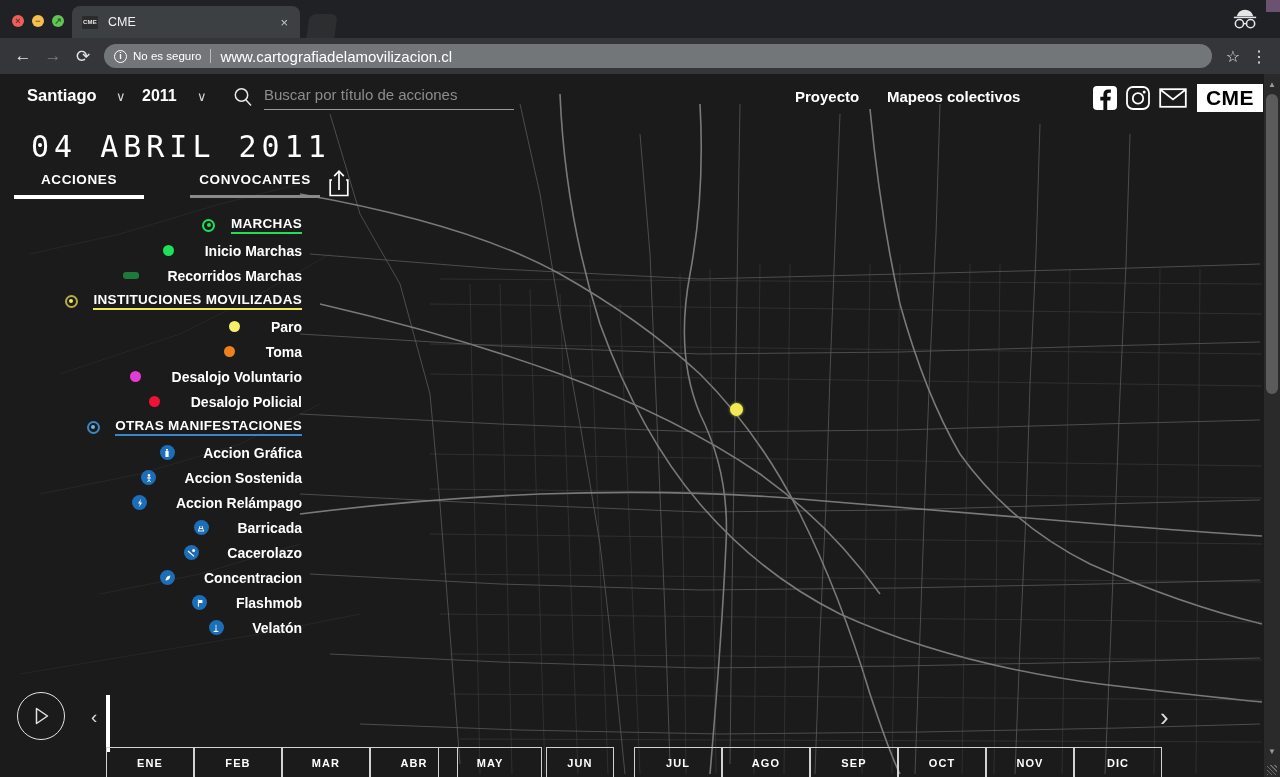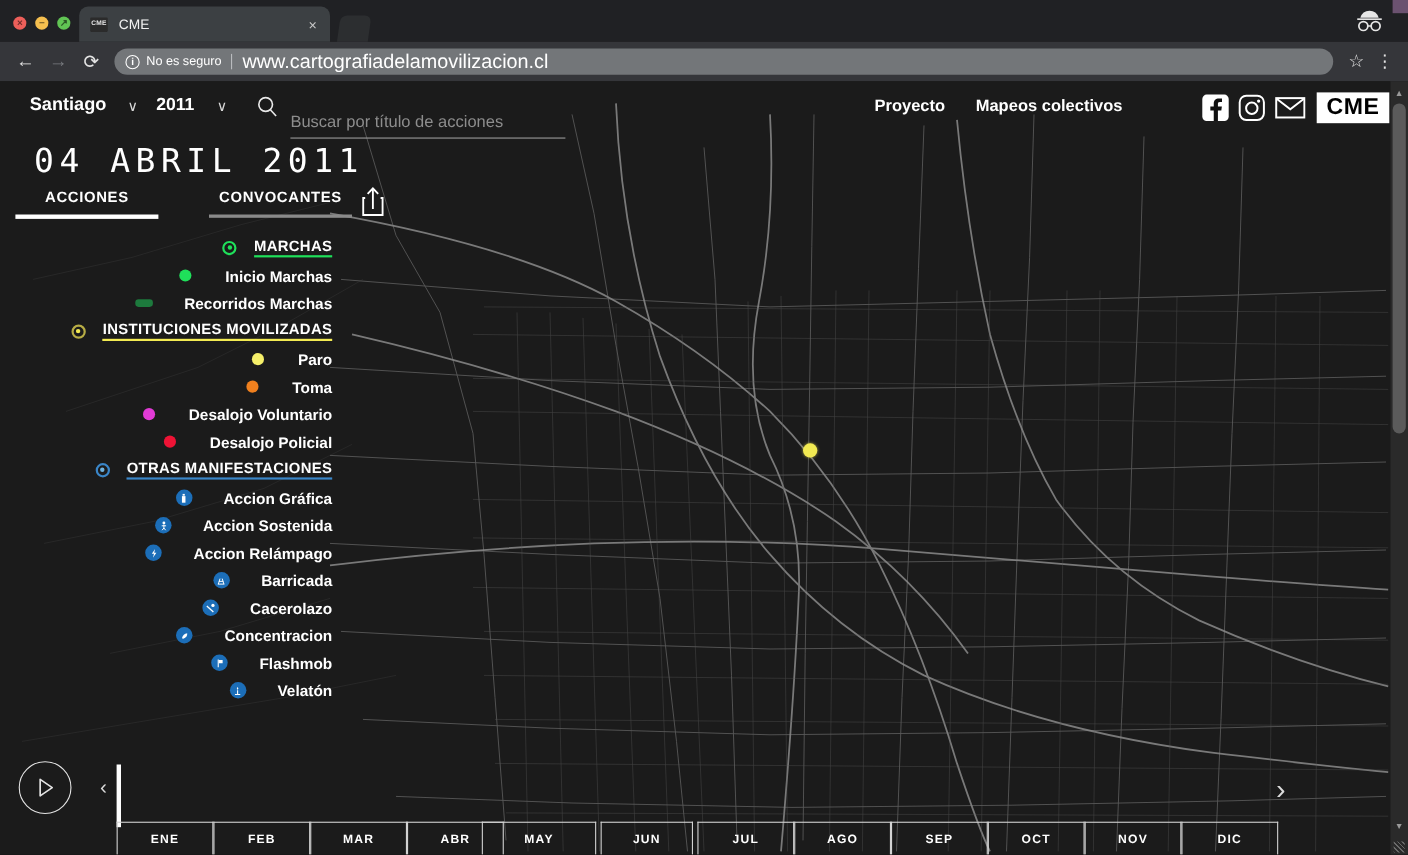--- a/index.html
+++ b/index.html
@@ -46,21 +46,21 @@
              color: #e4e4e4; font-size: 17px; }
   .nav-btn.dim { color: #7a7c80; }
   .omnibox {
     flex: 1; height: 24px; margin: 0 8px 0 6px; background: #737679; border-radius: 12px;
     display: flex; align-items: center; padding: 0 10px; position: relative;
   }
   .omni-info { width: 13px; height: 13px; border: 1px solid #fff; border-radius: 50%;
                color: #fff; font-size: 9px; line-height: 11px; text-align: center; font-weight: bold; }
   .omni-warn { color: #ffffff; font-size: 11.5px; font-weight: normal; margin-left: 6px; white-space: nowrap; }
   .omni-sep { width: 1px; height: 14px; background: #b9bbbe; margin: 0 9px; }
-  .omni-url { color: #ffffff; font-size: 18px; white-space: nowrap; }
+  .omni-url { color: #ffffff; font-size: 15px; white-space: nowrap; }
   .tb-icon { width: 26px; height: 26px; display: flex; align-items: center; justify-content: center; color: #e4e4e4; }
 
   
   .app { position: absolute; top: 74px; left: 0; width: 1264px; height: 703px; background: #1a1a1a; overflow: hidden; }
 
   .map { position: absolute; inset: 0; background: #1b1b1b; }
   .map svg { position: absolute; inset: 0; }
   .marker { position: absolute; left: 730px; top: 329px; width: 13px; height: 13px;
             border-radius: 50%; background: #f2ea52; box-shadow: 0 0 3px rgba(242,234,82,.7); }
 
@@ -68,21 +68,21 @@
   .city { position: absolute; left: 15px; top: 12px; color: #fff; font-size: 16.5px; font-weight: bold; }
   .chev { position: absolute; color: #d8d8d8; font-size: 13px; font-weight: 300; top: 15px; }
   .chev-1 { left: 104px; }
   .chev-2 { left: 185px; }
   .year { position: absolute; left: 130px; top: 13px; color: #fff; font-size: 16px; font-weight: bold; }
   .search-icon { position: absolute; left: 220px; top: 12px; width: 22px; height: 22px; color: #e8e8e8; }
   .search-wrap { position: absolute; left: 252px; top: 12px; width: 250px; }
   .search-input {
     width: 250px; background: transparent; border: none; border-bottom: 1.5px solid #9a9a9a;
     color: #9b9b9b; font-size: 15px; font-family: "Liberation Sans", sans-serif;
-    padding: 0 0 6px 0; outline: none; margin-top: 16px;
+    padding: 0 0 6px 0; outline: none;
   }
   .search-input::placeholder { color: #8d8d8d; }
 
   .nav-link { position: absolute; top: 14px; color: #fff; font-size: 15px; font-weight: bold; }
   .nav-proyecto { left: 783px; }
   .nav-mapeos { left: 875px; }
 
   .soc { position: absolute; top: 11px; width: 26px; height: 26px; }
   .soc-fb { left: 1080px; }
   .soc-ig { left: 1113px; }
@@ -489,21 +489,21 @@
           </div>
         <div class="seg" style="left:176px;width:88px">
             <span>MAR</span>
           </div>
         <div class="seg" style="left:264px;width:88px">
             <span>ABR</span>
           </div>
         <div class="seg" style="left:332px;width:104px">
             <span>MAY</span>
           </div>
-        <div class="seg" style="left:440px;width:84px">
+        <div class="seg" style="left:440px;width:68px">
             <span>JUN</span>
           </div>
         <div class="seg" style="left:528px;width:88px">
             <span>JUL</span>
           </div>
         <div class="seg" style="left:616px;width:88px">
             <span>AGO</span>
           </div>
         <div class="seg" style="left:704px;width:88px">
             <span>SEP</span>

